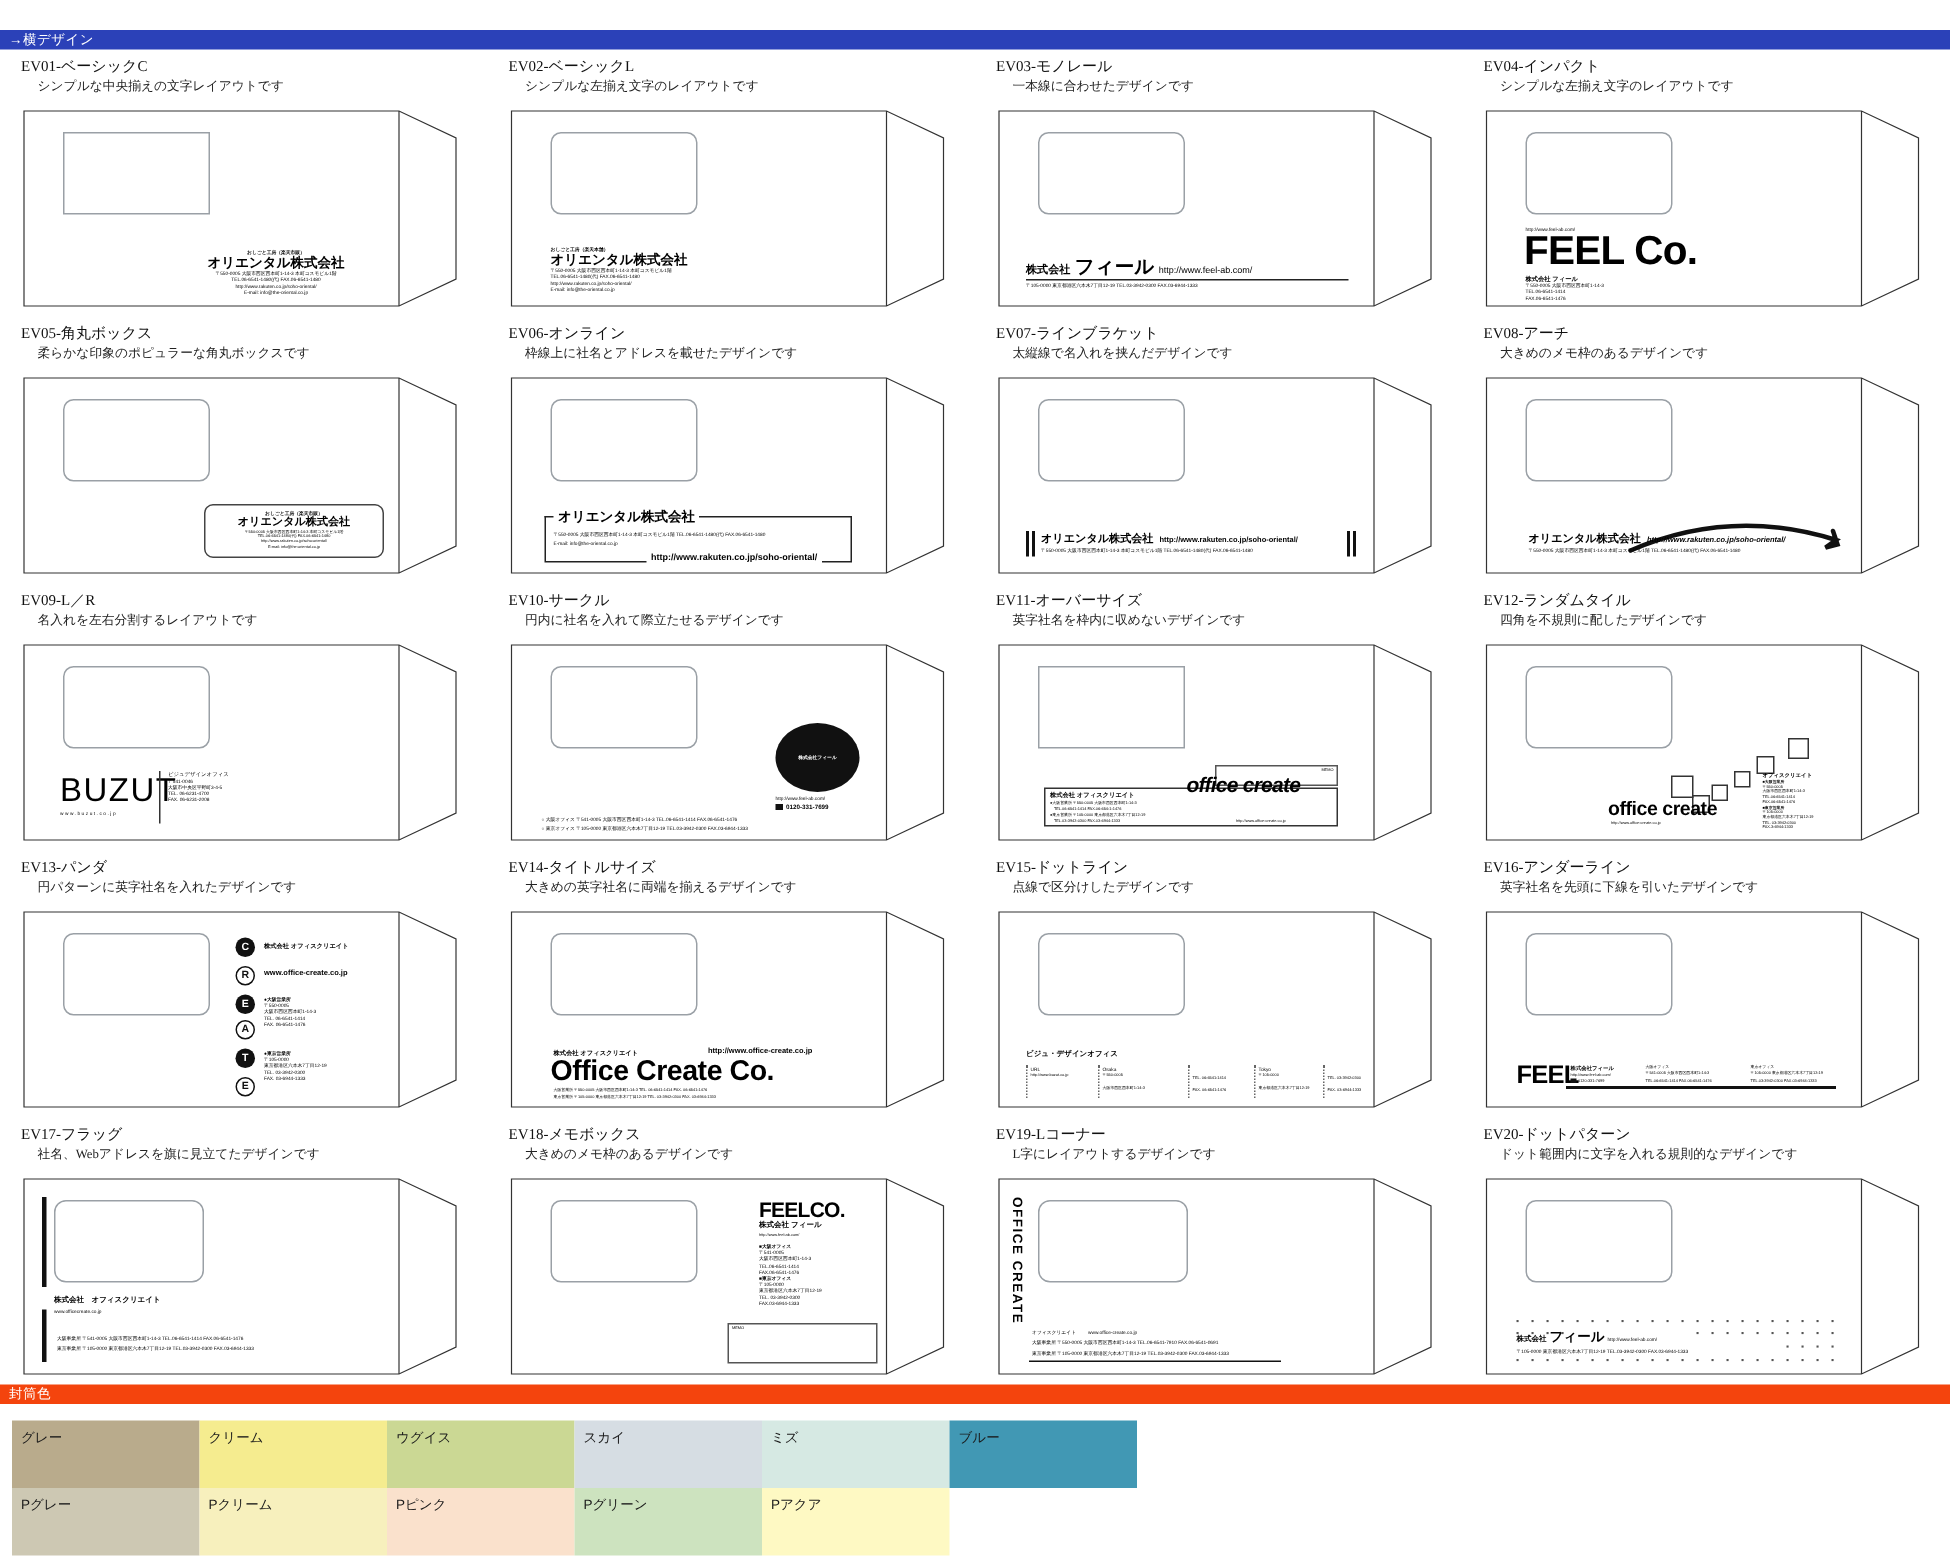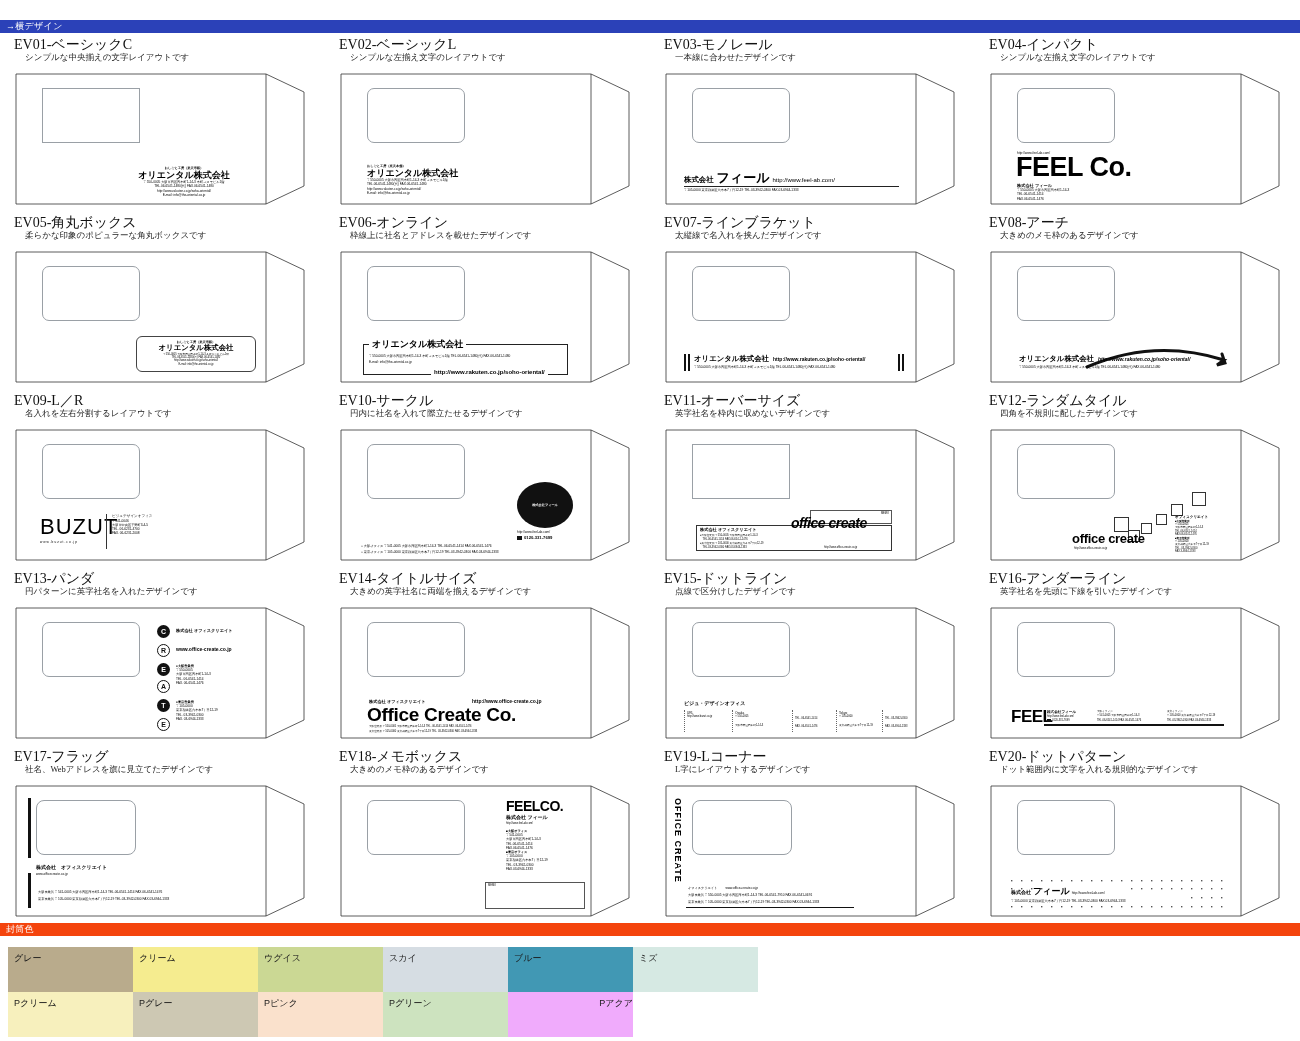--- a/index.html
+++ b/index.html
@@ -24,21 +24,21 @@
   .bar-orange { background: #f4440d; }
 
   .grid {
     display: grid;
     grid-template-columns: repeat(4, 325px);
     width: 1300px;
   }
   .cell { padding: 6px 8px 0 14px; }
   .cell-title {
     font-family: "Liberation Serif", "DejaVu Serif", serif;
-    font-size: 14px;
+    font-size: 10px;
     color: #111;
     line-height: 12px;
     white-space: nowrap;
   }
   .cell-desc {
     font-family: "Liberation Serif", "DejaVu Serif", serif;
     font-size: 8.5px;
     color: #222;
     line-height: 12px;
     padding-left: 11px;
@@ -729,21 +729,21 @@
 </div>
 
 <div class="section-bar bar-orange" style="background: rgb(244, 68, 13);">封筒色</div>
 
 <div class="sw-area">
   <div class="sw-grid">
     <div class="sw" style="background: rgb(185, 171, 140);"><span>グレー</span></div>
     <div class="sw" style="background: rgb(245, 236, 143);"><span>クリーム</span></div>
     <div class="sw" style="background: rgb(203, 216, 148);"><span>ウグイス</span></div>
     <div class="sw" style="background: rgb(214, 221, 227);"><span>スカイ</span></div>
+    <div class="sw" style="background: rgb(214, 233, 227);"><span>ミズ</span></div>
     <div class="sw" style="background: rgb(65, 152, 180);"><span>ブルー</span></div>
-    <div class="sw" style="background: rgb(214, 233, 227);"><span>ミズ</span></div>
+    <div class="sw" style="background: rgb(205, 200, 179);"><span>Pグレー</span></div>
     <div class="sw" style="background: rgb(247, 240, 189);"><span>Pクリーム</span></div>
-    <div class="sw" style="background: rgb(205, 200, 179);"><span>Pグレー</span></div>
     <div class="sw" style="background: rgb(250, 225, 204);"><span>Pピンク</span></div>
     <div class="sw" style="background: rgb(205, 227, 191);"><span>Pグリーン</span></div>
-    <div class="sw" style="background: #f0abfc; text-align: right;"><span>Pアクア</span></div>
+    <div class="sw" style="background: #fef9c3;"><span>Pアクア</span></div>
   </div>
 </div>
 
 </body></html>

